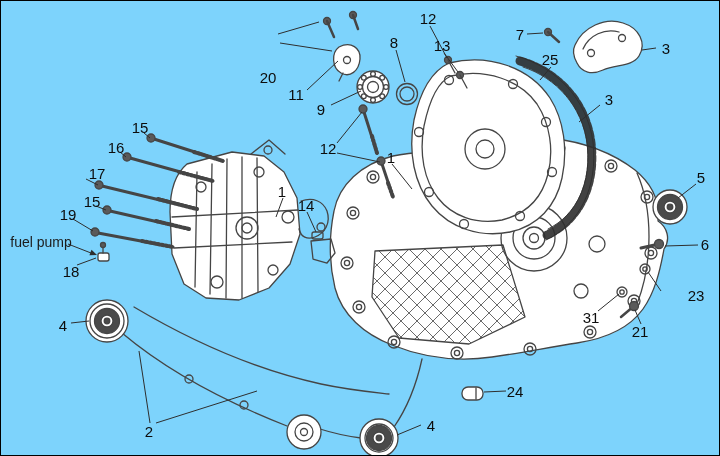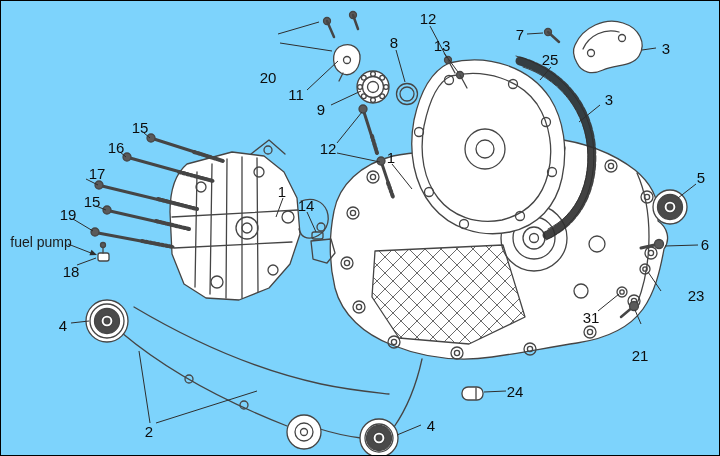--- a/index.html
+++ b/index.html
@@ -325,19 +325,19 @@
       <span class="callout" style="left: 700px; top: 176px;">5</span>
       <span class="callout" style="left: 281px; top: 190px;">1</span>
       <span class="callout" style="left: 91px; top: 200px;">15</span>
       <span class="callout" style="left: 305px; top: 204px;">14</span>
       <span class="callout" style="left: 67px; top: 213px;">19</span>
       <span class="callout" style="left: 704px; top: 243px;">6</span>
       <span class="callout small" style="left: 40px; top: 241px;">fuel pump</span>
       <span class="callout" style="left: 70px; top: 270px;">18</span>
       <span class="callout" style="left: 695px; top: 294px;">23</span>
       <span class="callout" style="left: 590px; top: 316px;">31</span>
-      <span class="callout" style="left: 639px; top: 330px; margin-top: 24px;">21</span>
+      <span class="callout" style="left: 639px; top: 330px;">21</span>
       <span class="callout" style="left: 62px; top: 324px;">4</span>
       <span class="callout" style="left: 514px; top: 390px;">24</span>
       <span class="callout" style="left: 148px; top: 430px;">2</span>
       <span class="callout" style="left: 430px; top: 424px;">4</span>
     </div>
 </div>
 
 </body></html>

